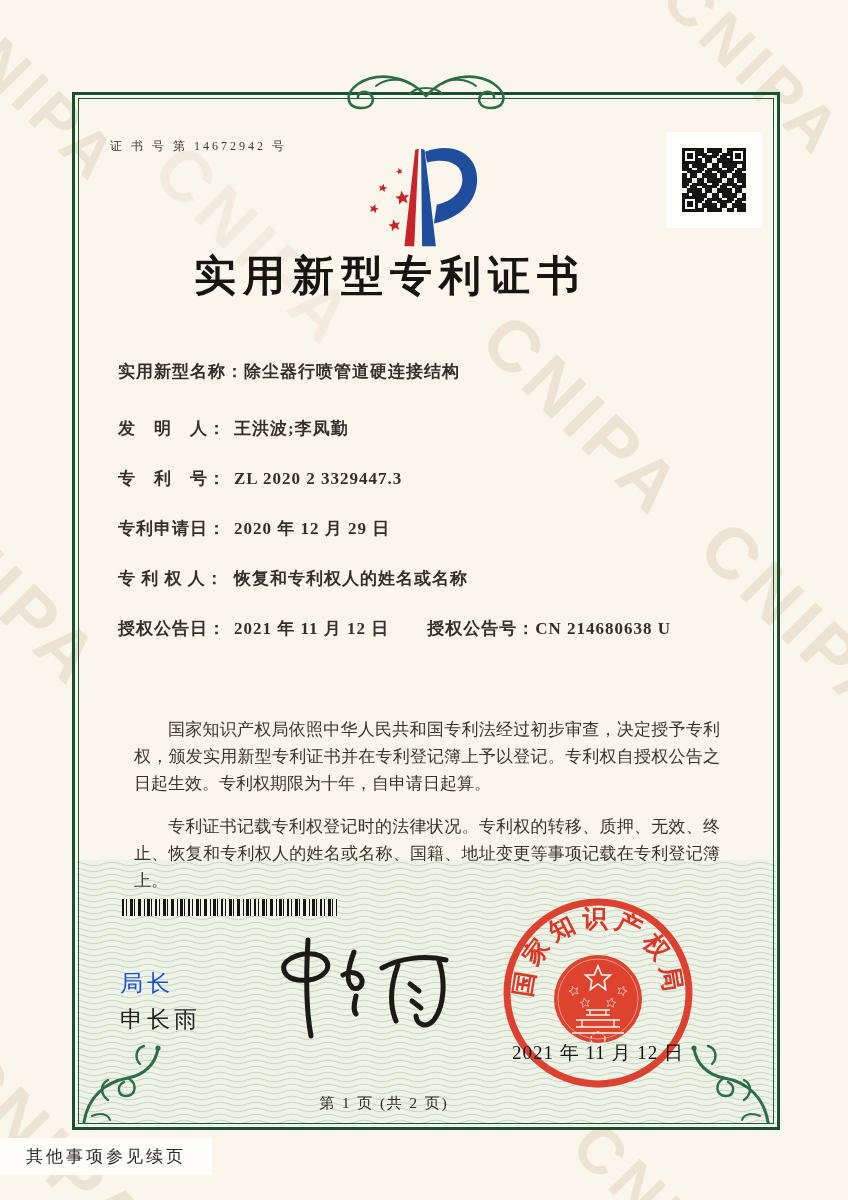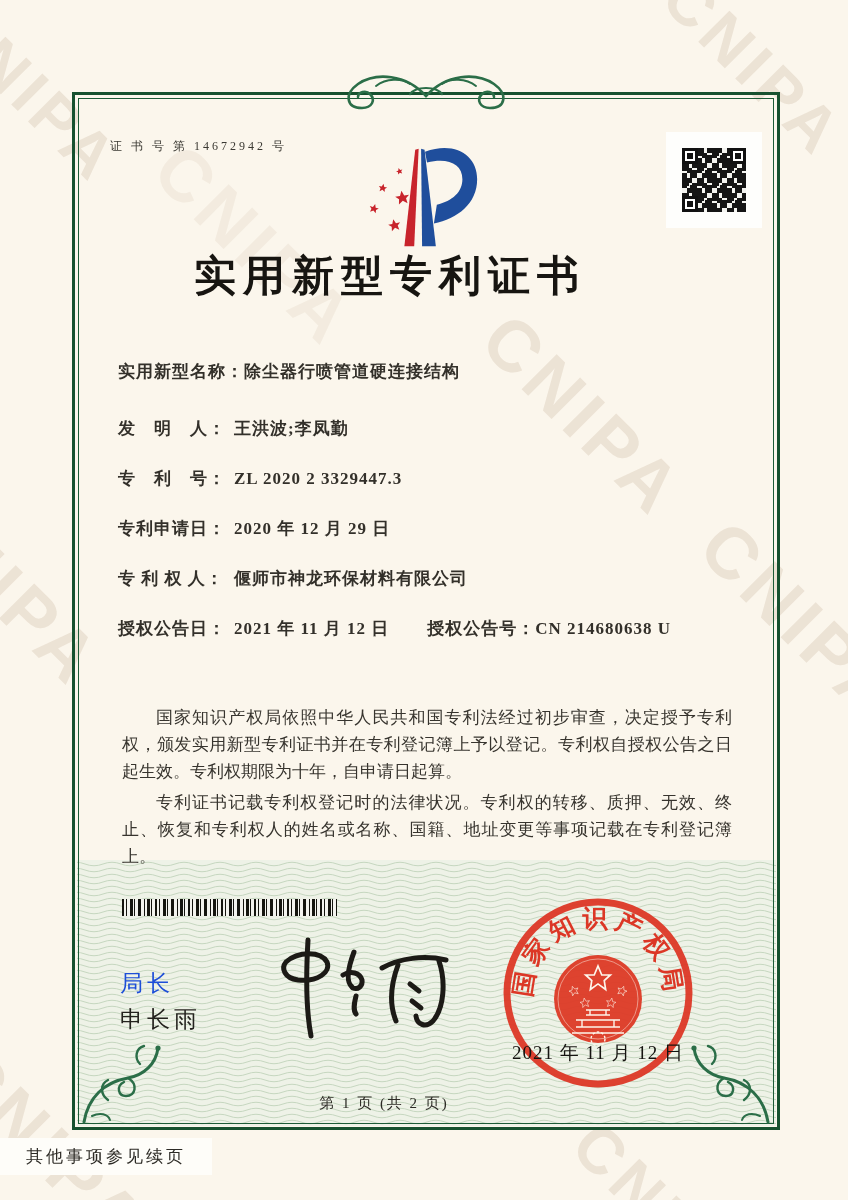--- a/index.html
+++ b/index.html
@@ -69,21 +69,21 @@
   
   .fields{left:118px;top:360px;width:620px;font-size:17px;color:#33302a;}
   .f-row{margin-bottom:26px;line-height:24px;letter-spacing:1px;white-space:nowrap;font-weight:bold;}
   .f-row.first{margin-bottom:33px;}
   .f-label{display:inline-block;min-width:116px;}
   .grant-no{margin-left:38px;}
 
   
   .paras{left:118px;top:700px;width:618px;font-size:17px;line-height:27px;
     color:#37342e;text-align:justify;}
-  .paras p{margin:4px;text-indent:2em;}
+  .paras p{margin:16px;text-indent:2em;}
 
   
   .barcode{
     left:122px;top:899px;width:215px;height:17px;
     background:repeating-linear-gradient(90deg,
       #15150f 0 2px,#f3f3ee 2px 4px,
       #15150f 4px 5px,#f3f3ee 5px 8px,
       #15150f 8px 11px,#f3f3ee 11px 12px,
       #15150f 12px 13px,#f3f3ee 13px 16px,
       #15150f 16px 19px,#f3f3ee 19px 22px,
@@ -244,21 +244,21 @@
   <div class="f-row">
     <span class="f-label">发　明　人：</span><span>王洪波;李凤勤</span>
   </div>
   <div class="f-row">
     <span class="f-label">专　利　号：</span><span>ZL 2020 2 3329447.3</span>
   </div>
   <div class="f-row">
     <span class="f-label">专利申请日：</span><span>2020 年 12 月 29 日</span>
   </div>
   <div class="f-row">
-    <span class="f-label">专 利 权 人：</span><span>偃师市神龙环保材料有限公司</span>
+    <span class="f-label">专 利 权 人：</span><span>恢复和专利权人的姓名或名称</span>
   </div>
   <div class="f-row">
     <span class="f-label">授权公告日：</span><span>2021 年 11 月 12 日</span><span class="grant-no">授权公告号：</span><span>CN 214680638 U</span>
   </div>
 </div>
 
 <div class="abs paras">
   <p>国家知识产权局依照中华人民共和国专利法经过初步审查，决定授予专利权，颁发实用新型专利证书并在专利登记簿上予以登记。专利权自授权公告之日起生效。专利权期限为十年，自申请日起算。</p>
   <p>专利证书记载专利权登记时的法律状况。专利权的转移、质押、无效、终止、恢复和专利权人的姓名或名称、国籍、地址变更等事项记载在专利登记簿上。</p>
 </div>

